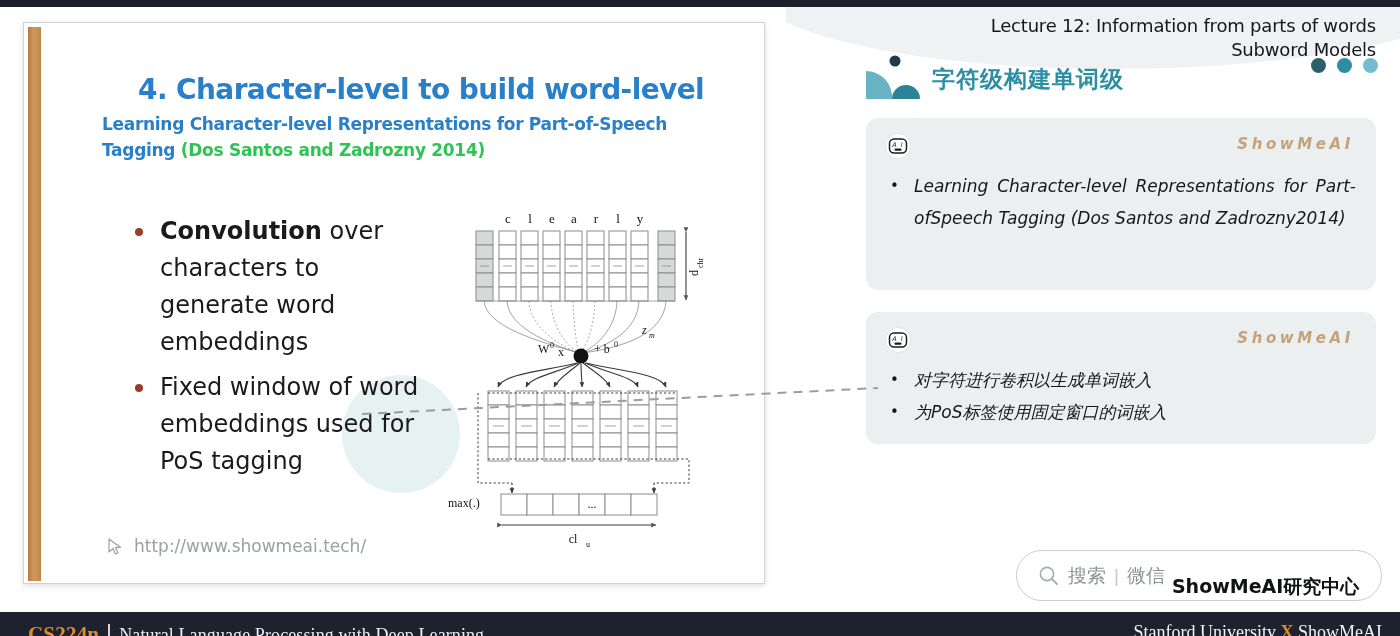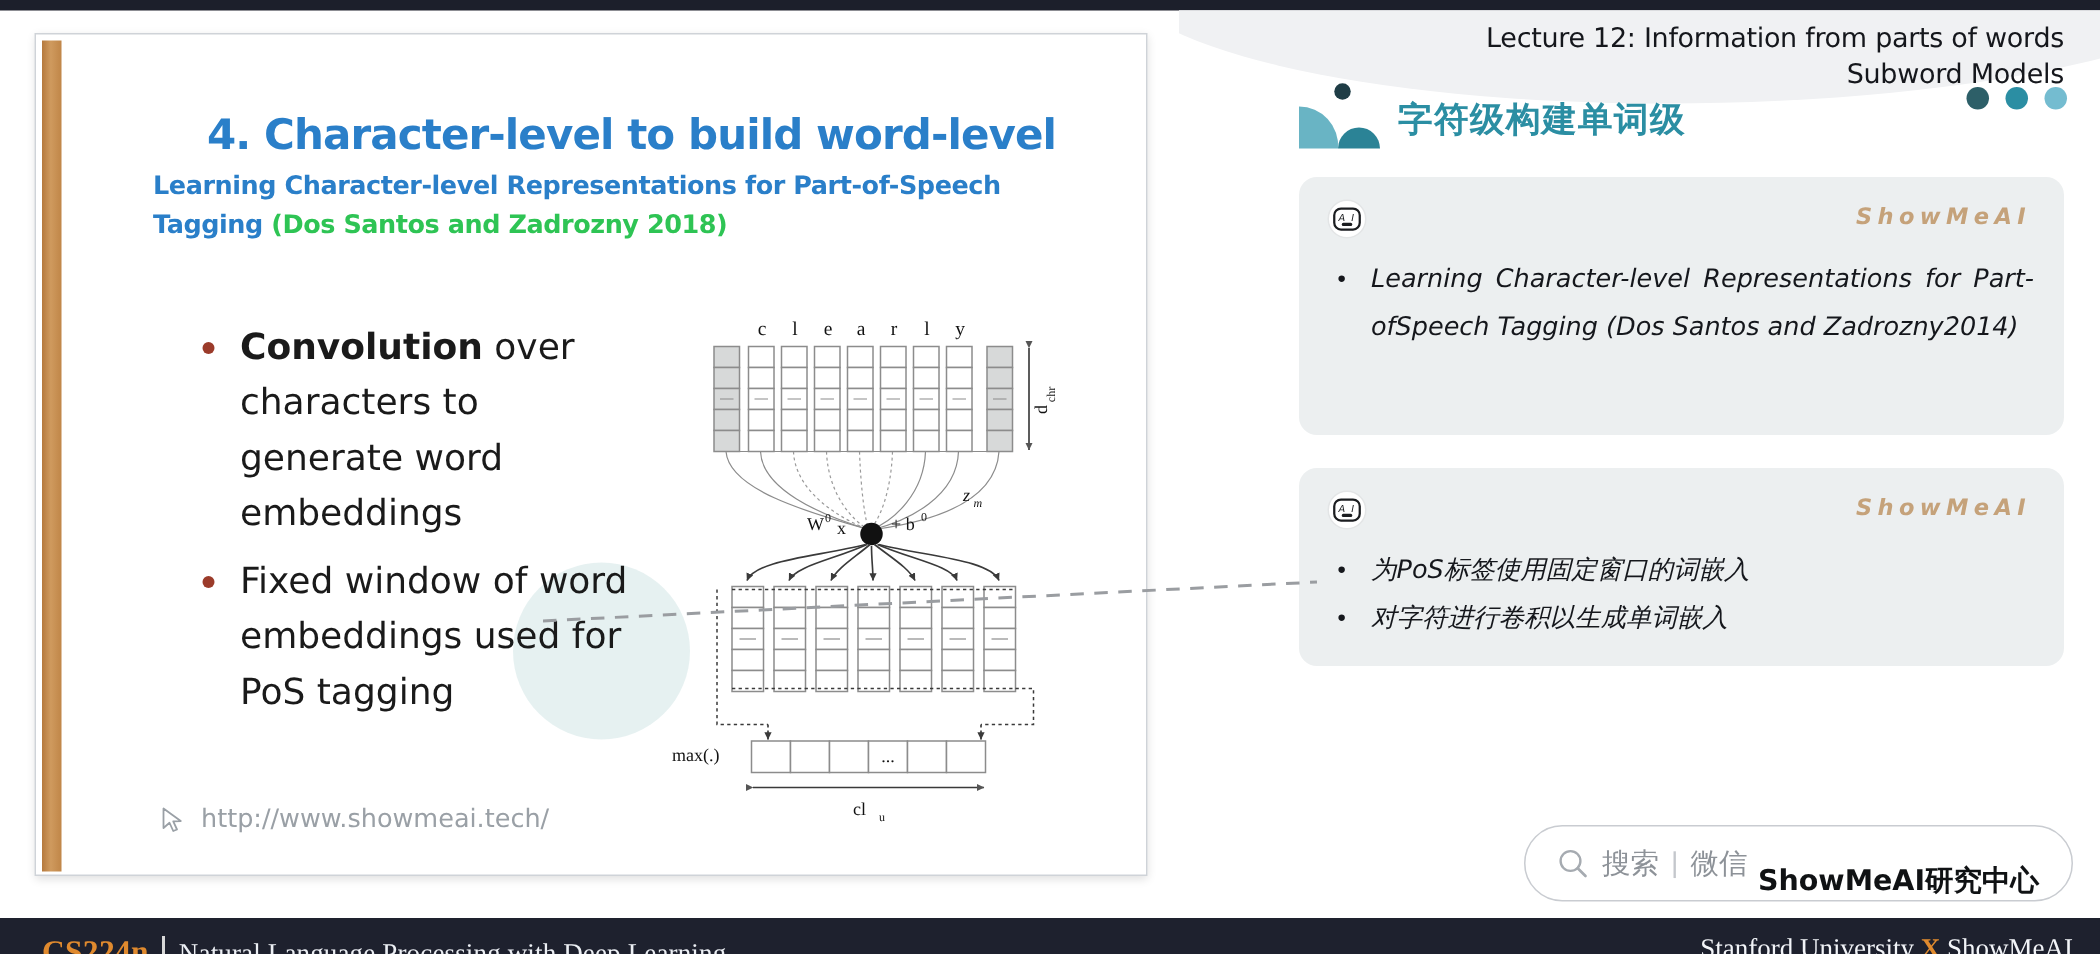--- a/index.html
+++ b/index.html
@@ -193,21 +193,21 @@
 <div id="root">
 
   <div class="topbar"></div>
 
   <div class="slide">
     <div class="slide-accent"></div>
     <div class="slide-inner">
 
       <div class="title-main">4. Character-level to build word-level</div>
       <div class="title-sub">
-        <span>Learning Character-level Representations for Part-of-Speech Tagging </span><span class="title-cite">(Dos Santos and Zadrozny 2018)</span>
+        <span>Learning Character-level Representations for Part-of-Speech Tagging </span><span class="title-cite">(Dos Santos and Zadrozny 2014)</span>
       </div>
 
       <div class="halo"></div>
 
       <div class="bullets">
         <div class="bullet">
           <b>Convolution</b><span> over characters to generate word embeddings</span>
         </div>
         <div class="bullet">
           <span>Fixed window of word embeddings used for PoS tagging</span>
@@ -512,22 +512,22 @@
       <div class="card-head">
         <svg class="ai-badge" viewBox="0 0 28 28">
           <circle cx="14" cy="14" r="12.5" fill="#ffffff" stroke="#e3e5e6" stroke-width="1"></circle>
           <rect x="5.5" y="7" width="17" height="14" rx="4.5" fill="none" stroke="#1b1d20" stroke-width="1.5"></rect>
           <text x="14" y="15" text-anchor="middle" font-family="DejaVu Sans, sans-serif" font-size="6.5" fill="#1b1d20" letter-spacing="1">A I</text>
           <rect x="10.5" y="16.5" width="7" height="2.2" rx="1" fill="#1b1d20"></rect>
         </svg>
         <span class="brand">ShowMeAI</span>
       </div>
       <ul>
+        <li>对字符进行卷积以生成单词嵌入</li>
         <li>为PoS标签使用固定窗口的词嵌入</li>
-        <li>对字符进行卷积以生成单词嵌入</li>
       </ul>
     </div>
   </div>
 
   <div class="searchbar">
     <svg width="24" height="24" viewBox="0 0 24 24">
       <circle cx="10" cy="10" r="6.6" fill="none" stroke="#a6abb1" stroke-width="1.6"></circle>
       <line x1="14.8" y1="14.8" x2="20" y2="20" stroke="#a6abb1" stroke-width="1.8" stroke-linecap="round"></line>
     </svg>
     <span class="search-ph">搜索</span>

